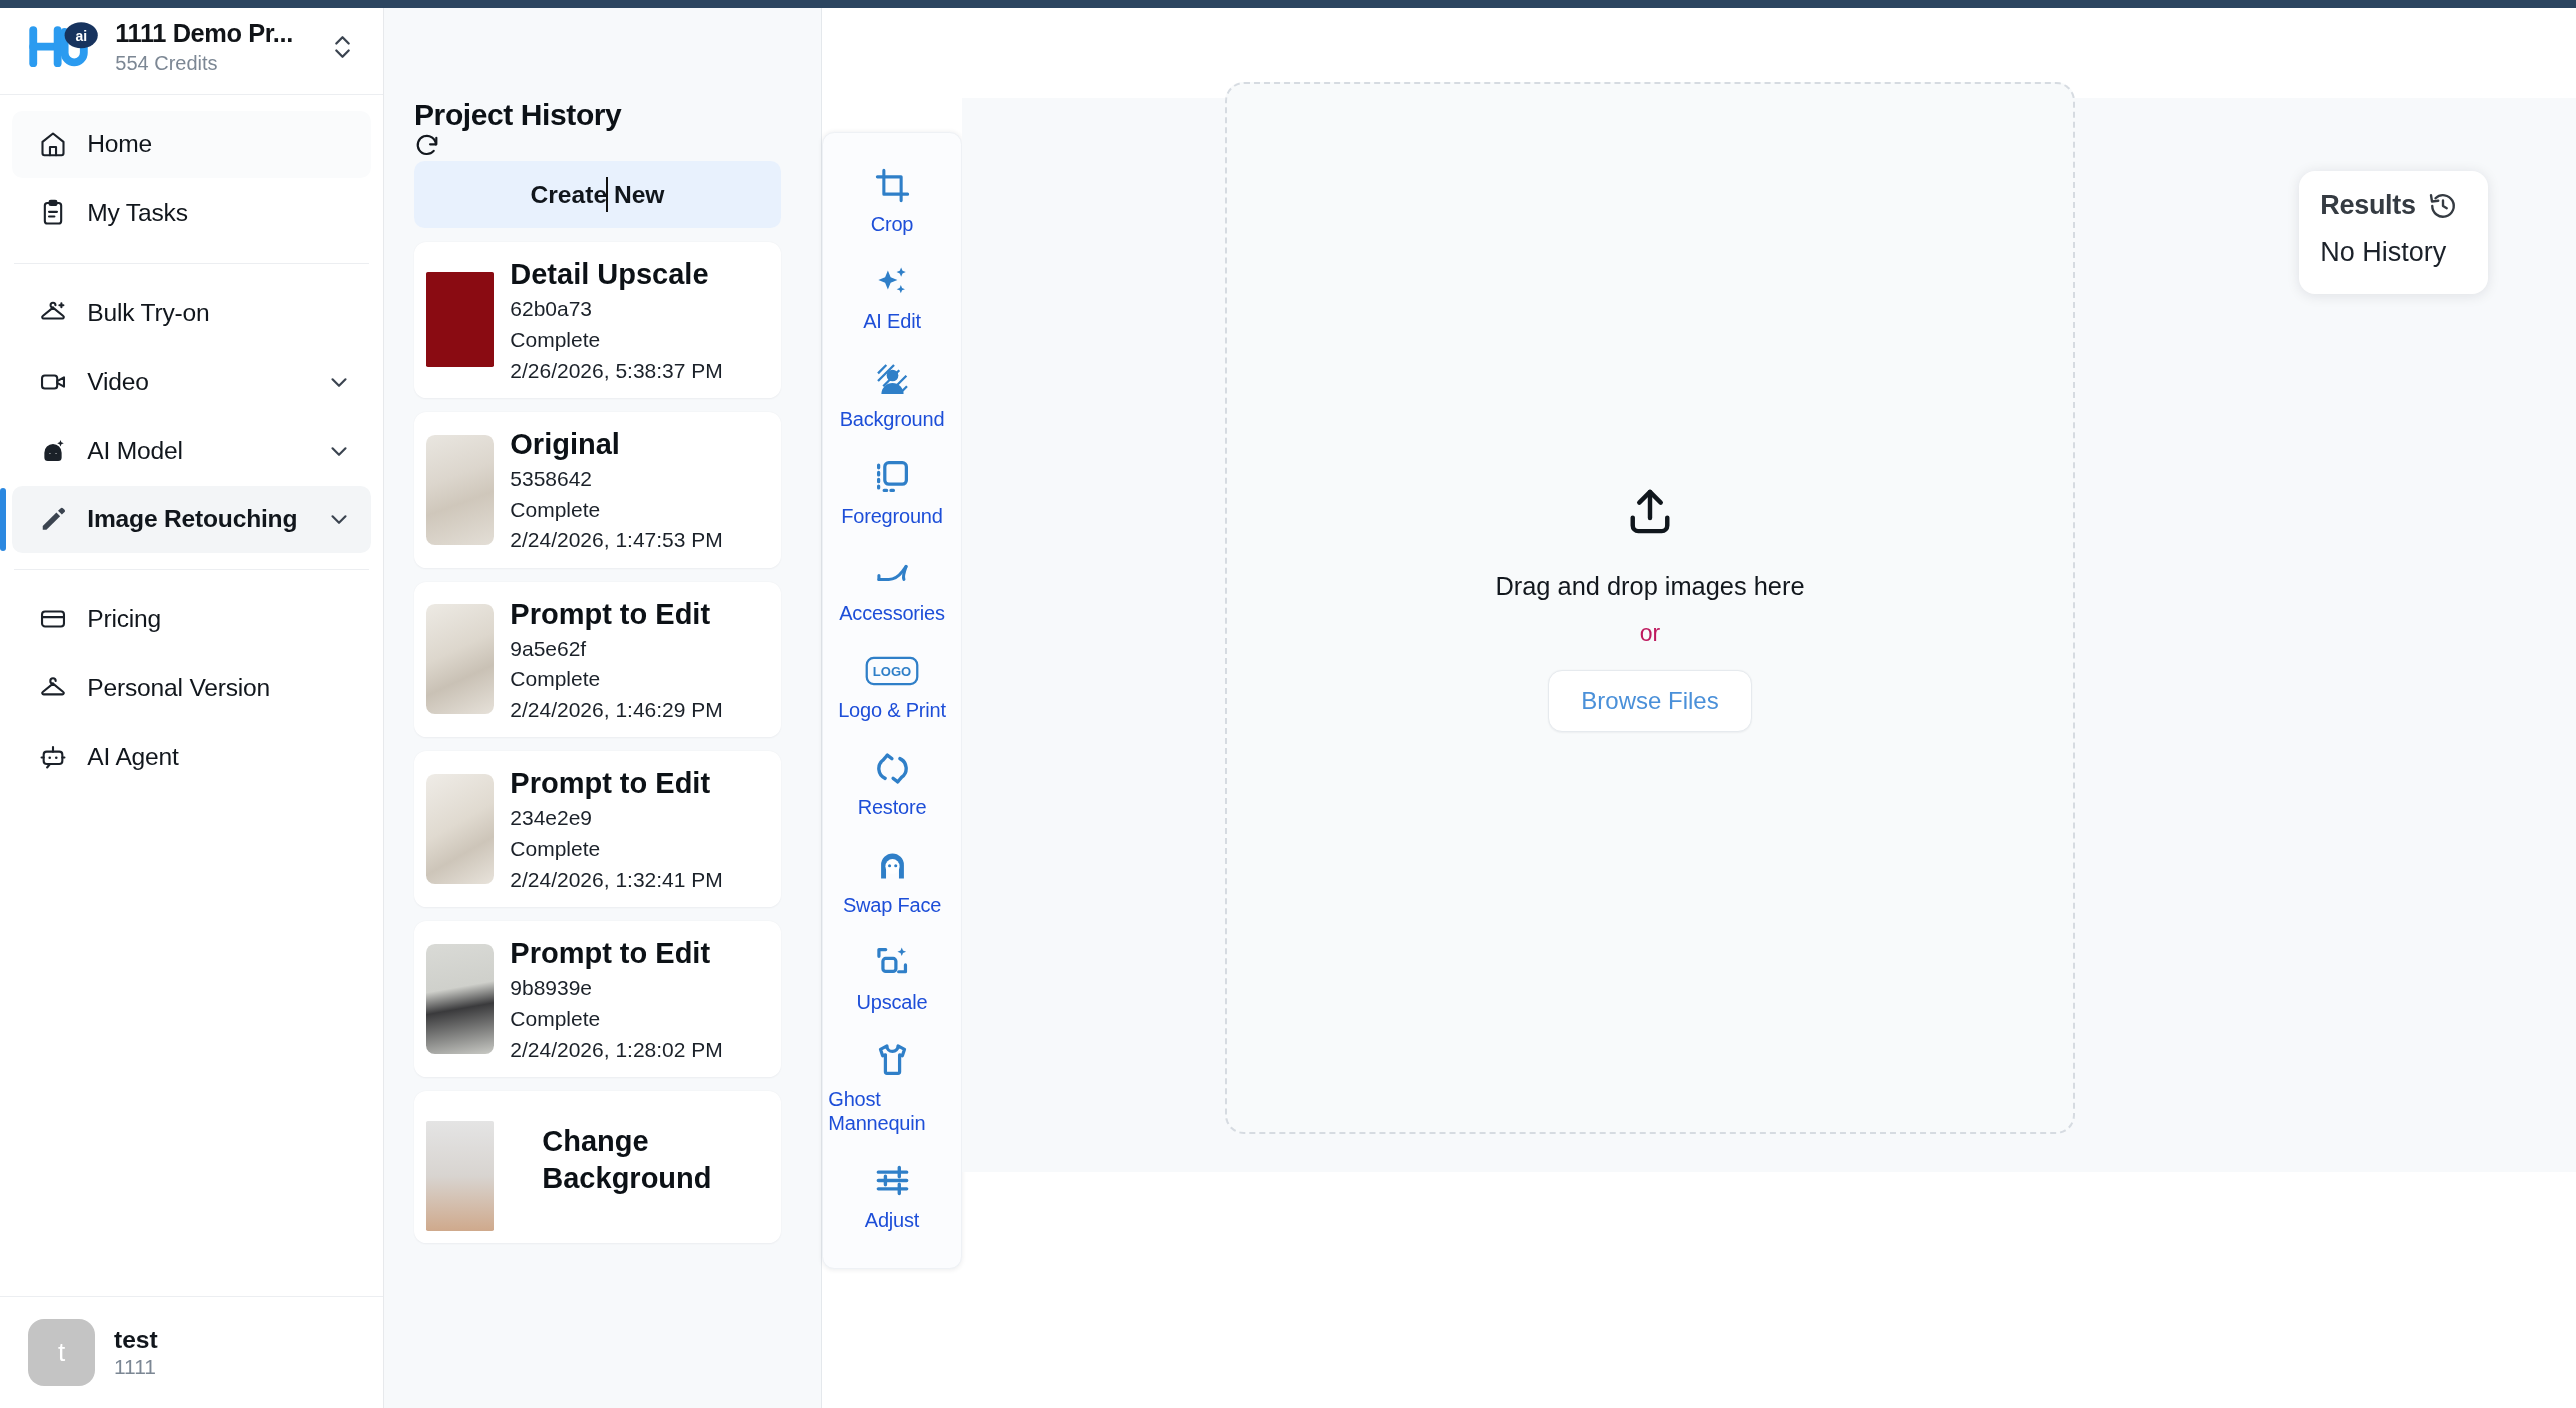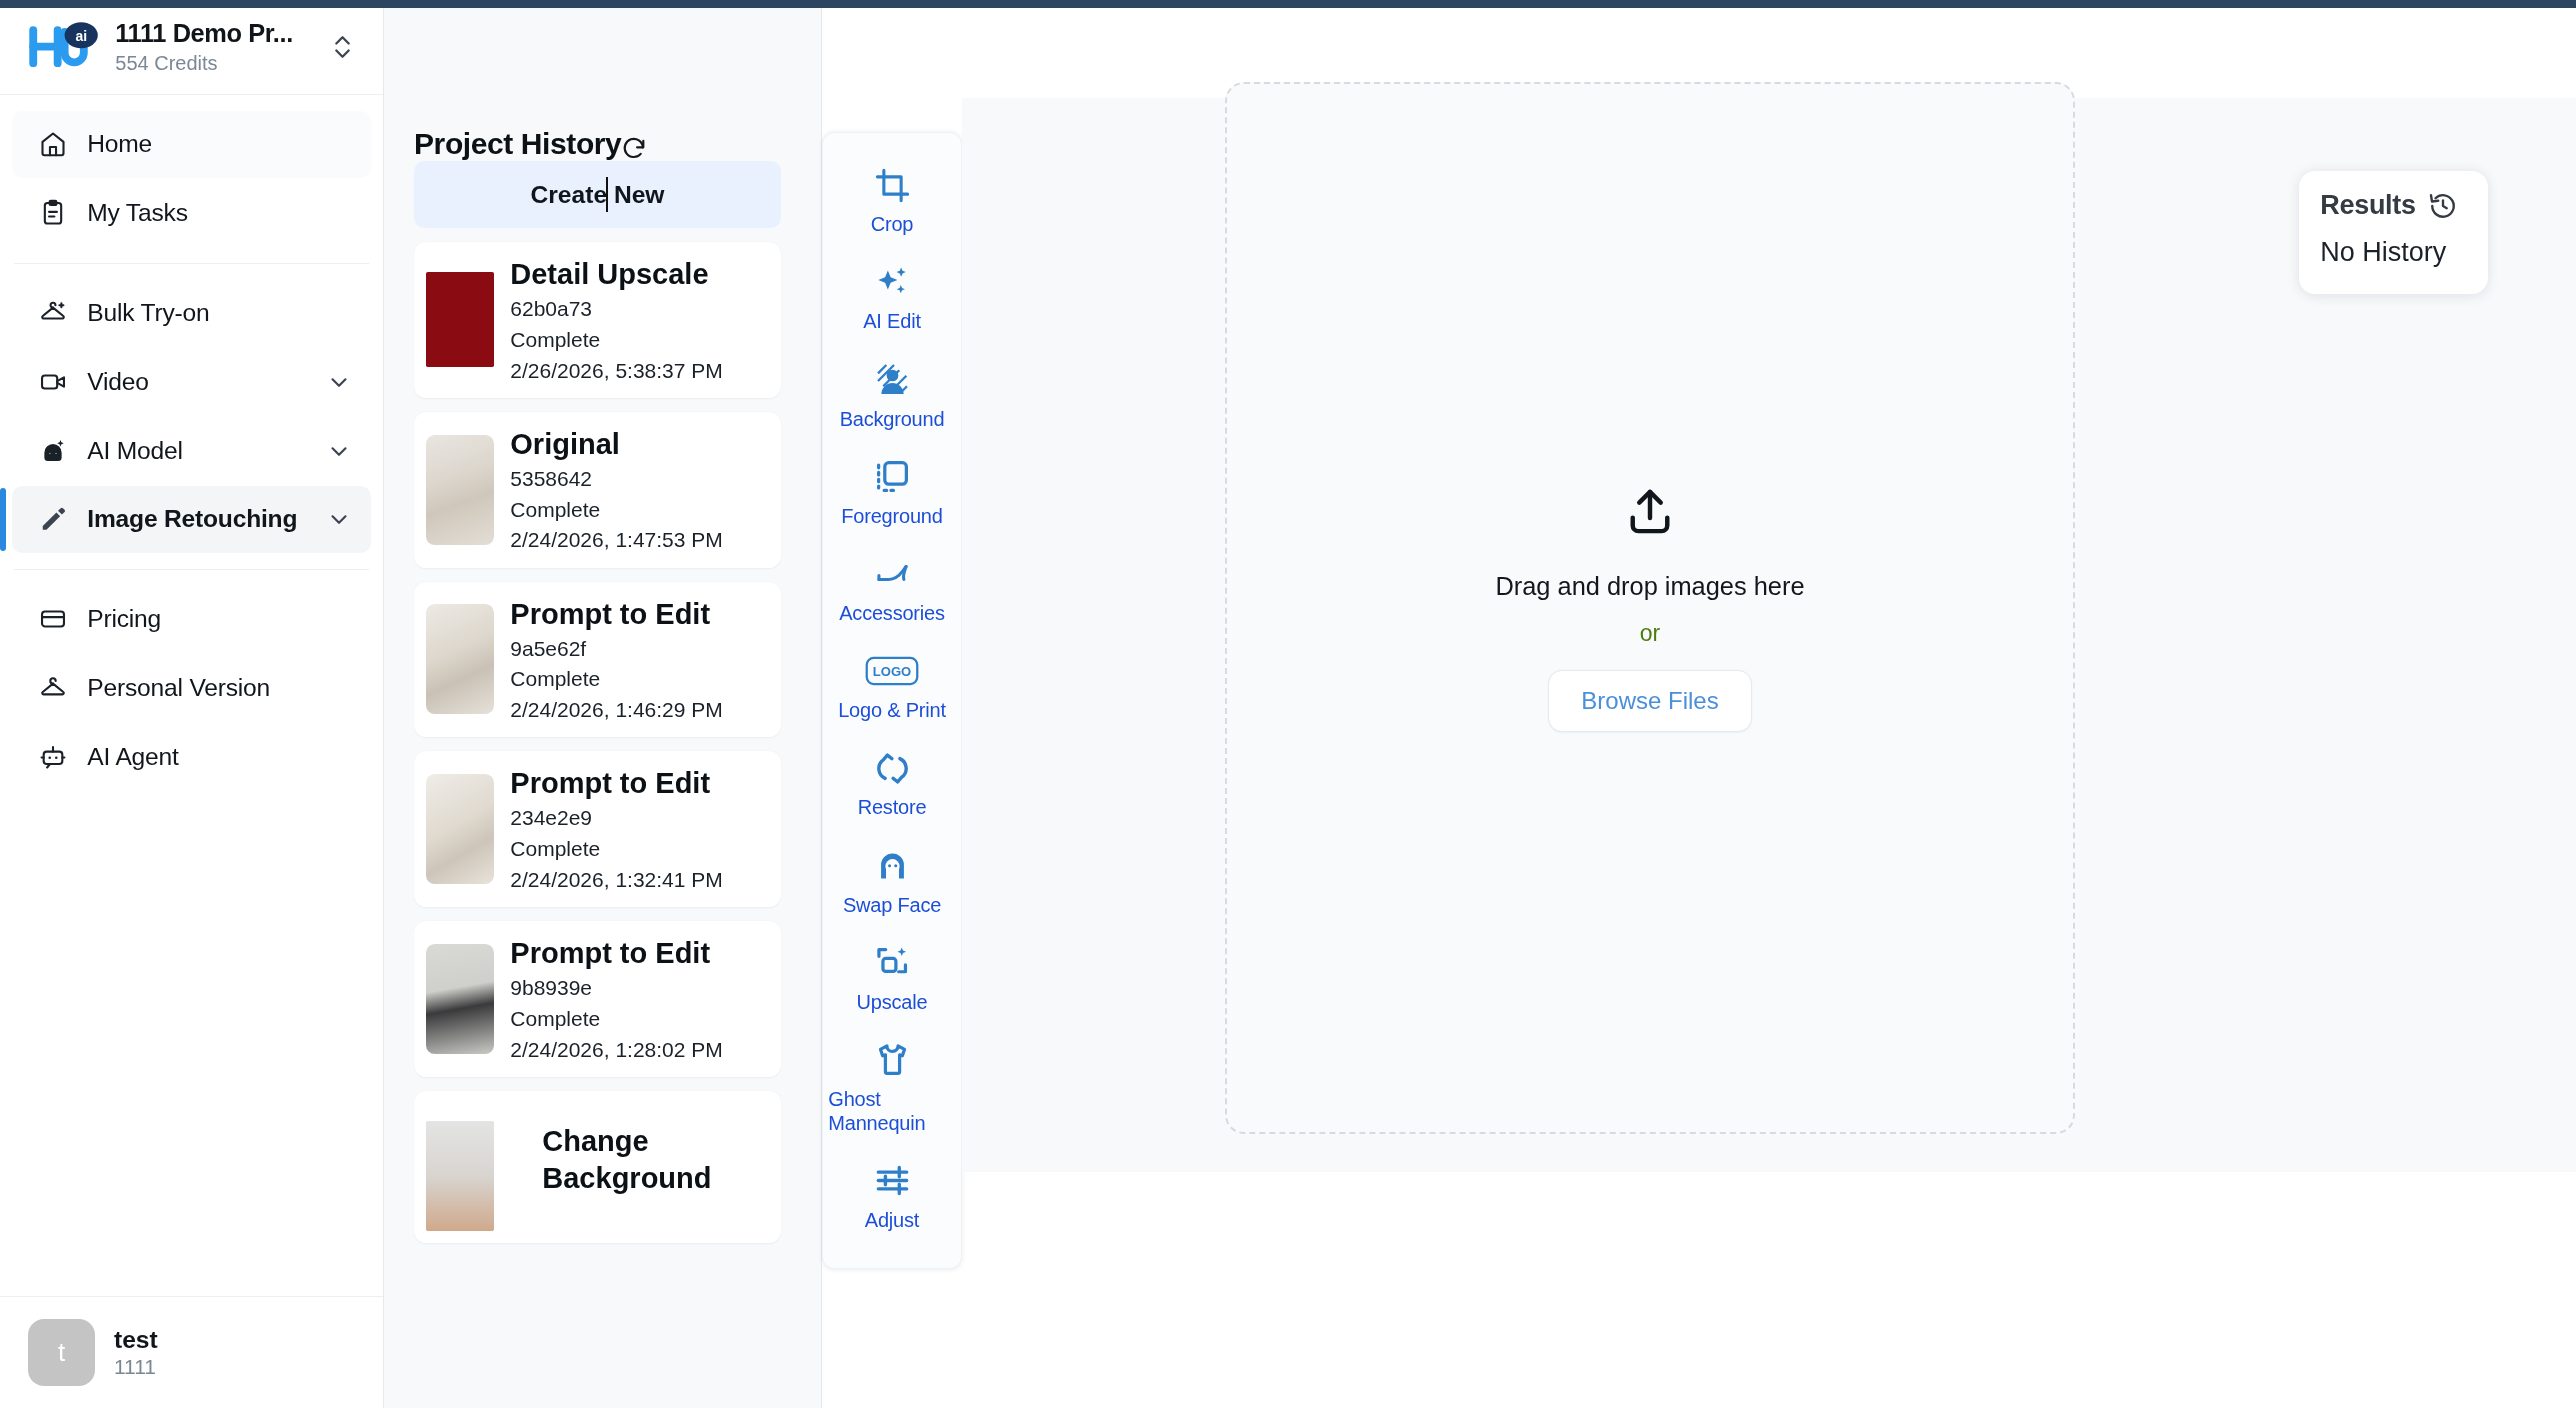--- a/index.html
+++ b/index.html
@@ -64,22 +64,22 @@
   .uname { font-size: 24.6px; font-weight: 700; color: #11161c; }
   .usub { font-size: 21px; color: #7c8794; margin-top: 1.8px; }
 
   
   .history {
     width: 438px; height: 1408px; background: #f7f9fb;
     border-right: 0.9px solid #e4e8ec; position: relative;
     padding-top: 98px;
   }
   .hist-head {
-    display: flex; align-items: flex-end; gap: 0;
-    padding: 0 0 0 30px; height: 63px;
+    display: flex; align-items: flex-start; gap: 0;
+    padding: 0 0 0 30px; height: 63px; flex-direction: column;
   }
   .hist-title { font-size: 30px; font-weight: 700; color: #0c1116; letter-spacing: -0.4px; }
   .hist-list {
     position: absolute; left: 0; right: 0; top: 161px; bottom: 0;
     padding: 0 40px 0 30px; overflow: hidden;
   }
   .create-new {
     height: 67px; background: #e8f1fd; border-radius: 10.5px;
     display: flex; align-items: center; justify-content: center;
     font-size: 24.6px; font-weight: 700; color: #11161c; cursor: pointer;
@@ -133,21 +133,21 @@
   .canvas-bg {
     position: absolute; left: 0; right: 0; top: 98px; bottom: 0;
     background: #f7f9fb;
   }
   .dropzone {
     position: absolute; left: 263px; top: 82px; width: 850px; height: 1052px;
     border: 2.6px dashed #d6dbe1; border-radius: 19px; background: #f8fafb;
     display: flex; flex-direction: column; align-items: center; justify-content: center;
   }
   .dz-text { font-size: 25.4px; color: #12171d; margin-top: 32px; }
-  .dz-or { font-size: 23px; color: #4d7c0f; margin-top: 19px; text-align: center; }
+  .dz-or { font-size: 23px; color: #be185d; margin-top: 19px; text-align: center; }
   .browse-btn {
     margin-top: 23px; background: #ffffff; border: 0.9px solid #e6eaee;
     border-radius: 14px; padding: 16px 32px; font-size: 24px; color: #4a90d9;
     cursor: pointer; box-shadow: 0 0.9px 1.8px rgba(16,24,40,.05);
   }
 
   .results-card {
     position: absolute; right: 88px; top: 171px;
     background: #ffffff; border-radius: 16px; padding: 19px 30px 26px 21px;
     box-shadow: 0 1.8px 12.3px rgba(16,24,40,.10); z-index: 25;

